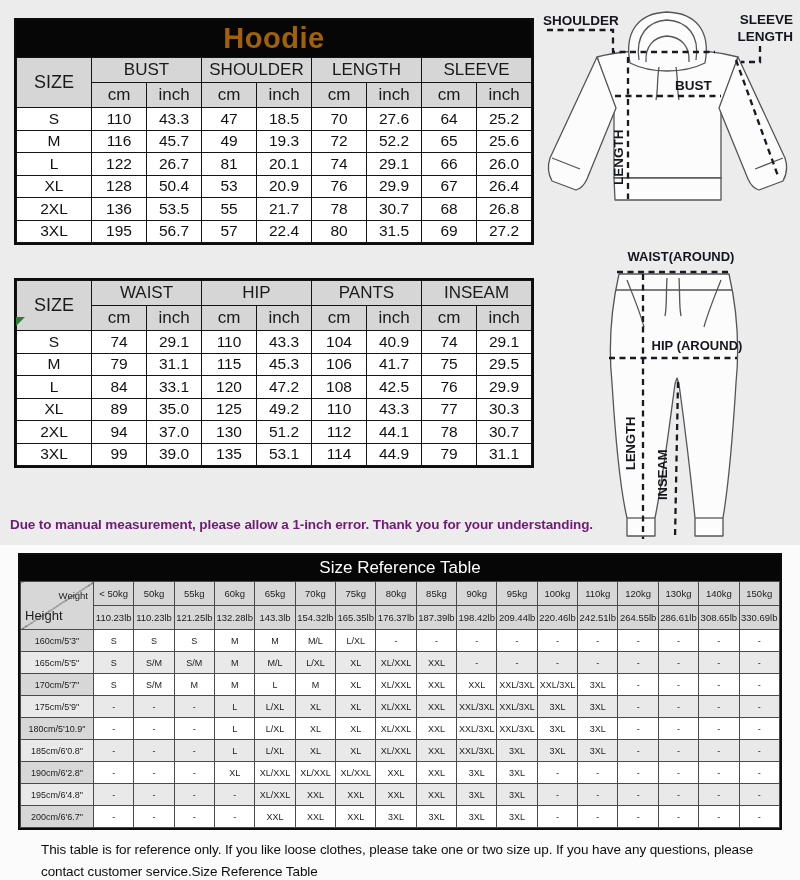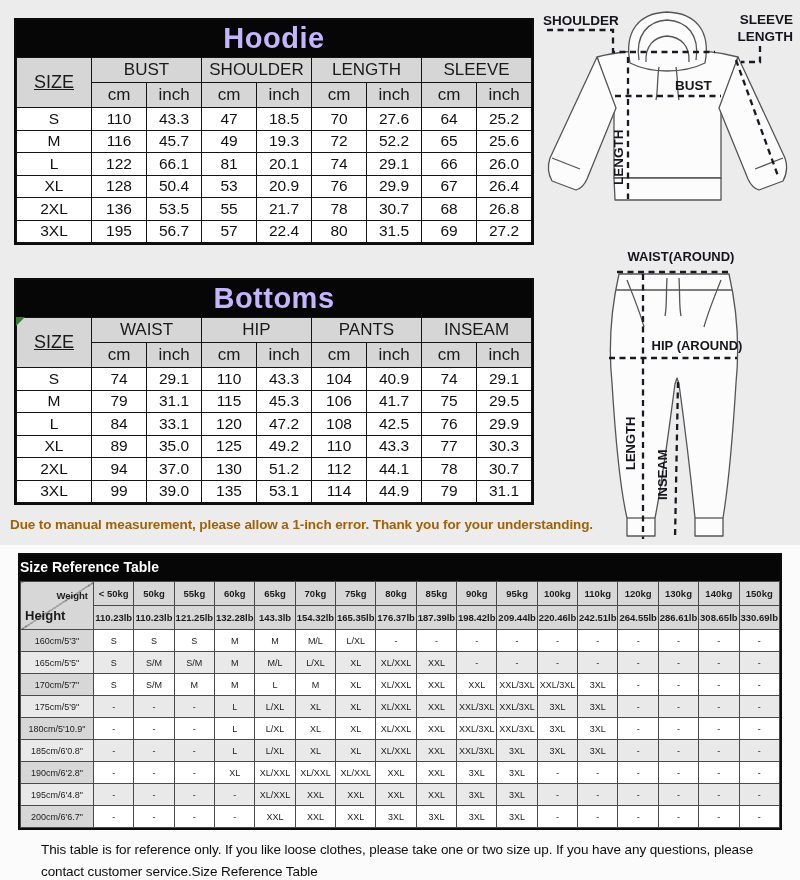--- a/index.html
+++ b/index.html
@@ -11,71 +11,71 @@
   }
 
   
   .garment-card {
     position: absolute; left: 14px; width: 520px;
     border: 2px solid #0c0c0c; background: #fff;
   }
   #hoodie-card { top: 18px; }
   #bottoms-card { top: 278px; }
   .title-bar {
-    background: #060606; color: #c4b5fd; text-align: center;
+    background: #060606; color: #a16207; text-align: center;
     height: 37px; line-height: 36px; font-size: 29px; font-weight: bold;
     letter-spacing: 0.5px;
   }
   .garment-table { width: 100%; border-collapse: collapse; table-layout: fixed; }
   .garment-table col.col-size { width: 75px; }
   .garment-table th, .garment-table td {
     border: 1.5px solid #141414; text-align: center; padding: 0;
   }
   .garment-table thead th {
     background: #d6d6d6; font-weight: normal; font-size: 17px; height: 25px; color: #1a1a1a;
   }
-  .garment-table thead .size-th { font-size: 18px; text-decoration: underline; }
+  .garment-table thead .size-th { font-size: 18px; }
   .garment-table tbody td { background: #fff; font-size: 15.5px; height: 22.5px; }
 
   .corner-artifact {
     position: absolute; left: 16px; top: 317px; width: 0; height: 0; z-index: 5;
     border-top: 9px solid #2e7d32; border-right: 9px solid transparent;
   }
 
   
   .measure-note {
     position: absolute; left: 10px; top: 517px;
-    font-size: 13.5px; font-weight: bold; color: #a16207; letter-spacing: -0.1px;
+    font-size: 13.5px; font-weight: bold; color: #701a75; letter-spacing: -0.1px;
   }
 
   
   .hoodie-art { position: absolute; left: 535px; top: 0; width: 265px; height: 255px; }
   .pants-art  { position: absolute; left: 545px; top: 248px; width: 250px; height: 292px; }
   svg text { font-family: "Liberation Sans", sans-serif; }
 
   
   .bottom-panel {
     position: absolute; left: 0; top: 545px; width: 800px; height: 335px;
     background: #fbfbfb;
   }
   .sr-card {
     position: absolute; left: 18px; top: 8px; width: 764px;
     border: 2px solid #0c0c0c; background: #fff;
   }
   .sr-title {
-    background: #060606; color: #fff; 
-    height: 26px; line-height: 25px; font-size: 14px; font-weight: bold;
+    background: #060606; color: #fff; text-align: center;
+    height: 26px; line-height: 25px; font-size: 17px; font-weight: normal;
   }
   .sr-table { width: 100%; border-collapse: collapse; table-layout: fixed; }
   .sr-table col.sr-col-label { width: 73px; }
   .sr-table th, .sr-table td {
     border: 1px solid #4a4a4a; text-align: center; padding: 0;
     font-size: 9px; color: #1c1c1c; overflow: hidden; white-space: nowrap;
   }
-  .sr-table thead th { background: #d7d7d7; font-weight: bold; height: 24px; font-size: 9.5px; text-align: center; }
+  .sr-table thead th { background: #d7d7d7; font-weight: normal; height: 24px; font-size: 9.5px; text-align: center; }
   .sr-table tbody td { height: 22px; background: #fff; }
   .sr-table tbody tr:nth-child(even) td { background: #e9e9e9; }
   .sr-table tbody td.row-label { background: #d7d7d7; }
   .diag-cell {
     position: relative;
     background:
       linear-gradient(to bottom right,
         rgba(0,0,0,0) 49.4%, #6a6a6a 49.4%, #6a6a6a 50.6%, rgba(0,0,0,0) 50.6%),
       #d7d7d7 !important;
   }
@@ -137,21 +137,21 @@
             <td>49</td>
             <td>19.3</td>
             <td>72</td>
             <td>52.2</td>
             <td>65</td>
             <td>25.6</td>
           </tr>
           <tr>
             <td>L</td>
             <td>122</td>
-            <td>66.1</td>
+            <td>26.7</td>
             <td>81</td>
             <td>20.1</td>
             <td>74</td>
             <td>29.1</td>
             <td>66</td>
             <td>26.0</td>
           </tr>
           <tr>
             <td>XL</td>
             <td>128</td>
@@ -183,21 +183,20 @@
             <td>80</td>
             <td>31.5</td>
             <td>69</td>
             <td>27.2</td>
           </tr>
         </tbody>
     </table>
   </section>
 
   <section class="garment-card" id="bottoms-card">
-    <div class="title-bar">Bottoms</div>
     <table class="garment-table">
       <colgroup>
           <col class="col-size">
           <col span="8">
         </colgroup>
       <thead>
         <tr id="bottoms-groups">
           <th class="size-th" rowspan="2">SIZE</th>
         <th colspan="2">WAIST</th>
             <th colspan="2">HIP</th>

